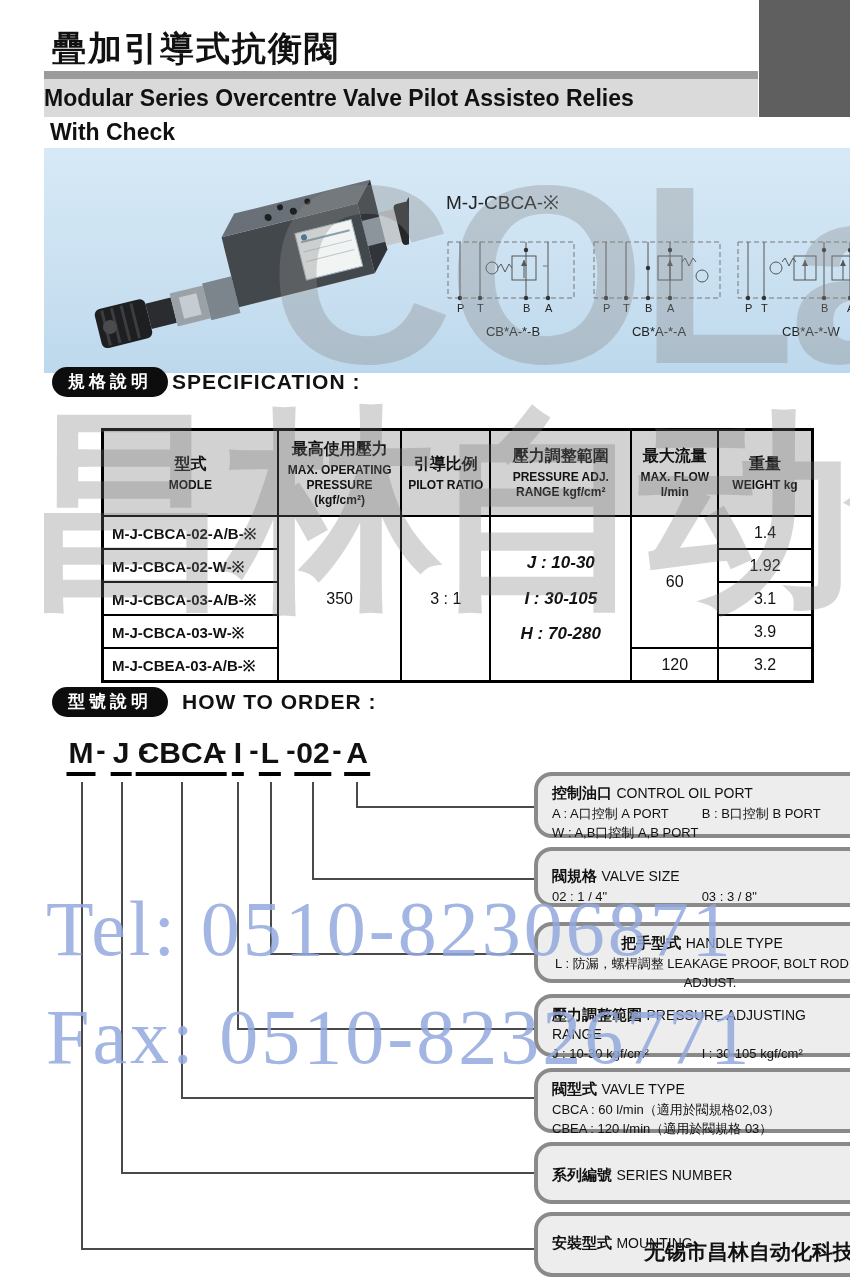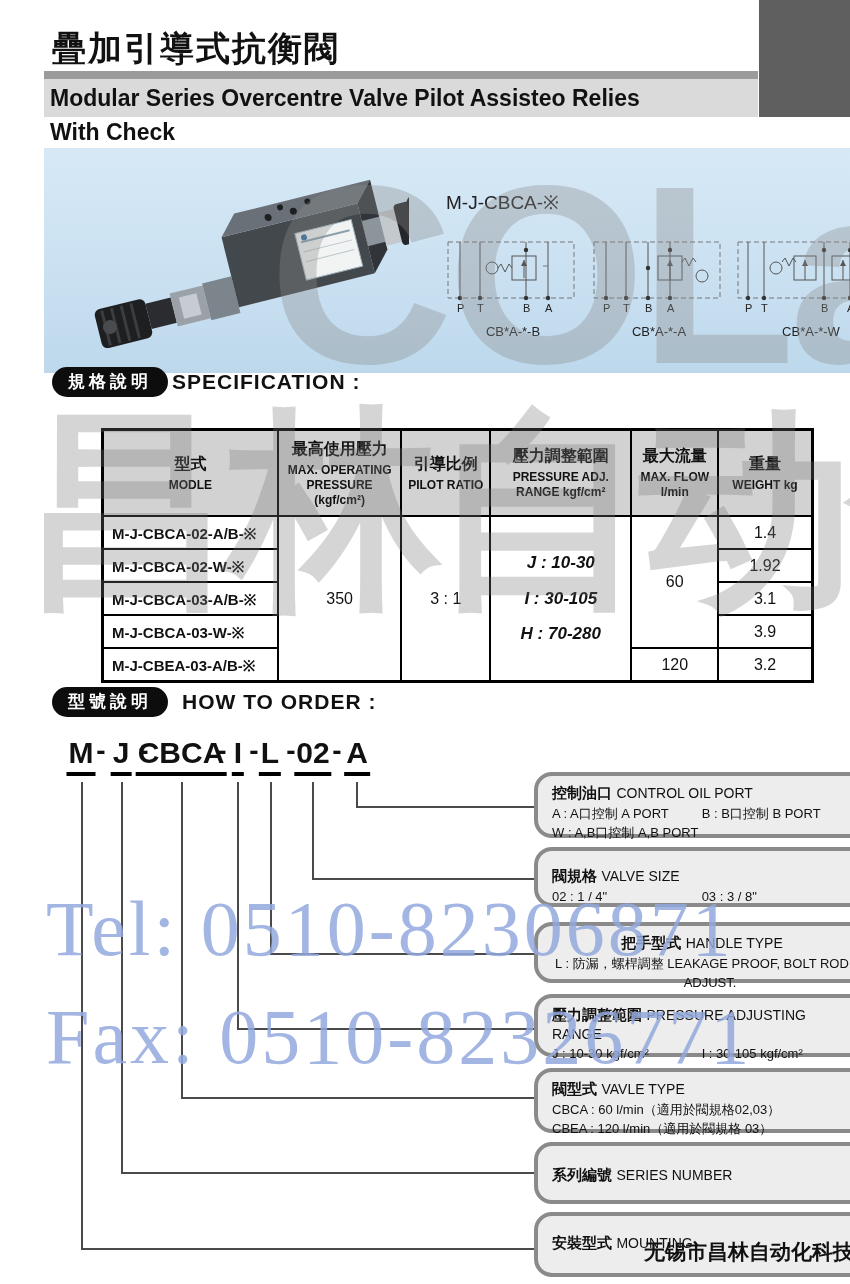--- a/index.html
+++ b/index.html
@@ -3,21 +3,21 @@
 <meta charset="utf-8">
 <style>
   html,body{margin:0;padding:0;background:#fff;}
   #page{position:relative;width:850px;height:1284px;background:#fff;overflow:hidden;
         font-family:"Liberation Sans",sans-serif;color:#111;margin-left:44px;}
   .abs{position:absolute;}
   
   #title-zh{left:8px;top:26px;font-size:34px;font-weight:bold;letter-spacing:2px;}
   #divider-bar{left:0;top:71px;width:714px;height:8px;background:#9b9b9b;}
   #band-en{left:0;top:79px;width:714px;height:38px;background:#dadada;}
-  #band-en .t{font-size:23px;font-weight:bold;line-height:38px;padding-left:6px;}
+  #band-en .t{font-size:23px;font-weight:bold;line-height:38px;padding-left:0;}
   #with-check{left:6px;top:119px;font-size:23px;font-weight:bold;}
   #dark-box{left:715px;top:0;width:135px;height:117px;background:#5f5f5f;}
   
   #photo-area{left:0;top:148px;width:823px;height:225px;
               background:linear-gradient(180deg,#d7e9f6 0%,#c9e0f1 60%,#bdd8ec 100%);}
   .sym-label{font-size:19px;color:#222;}
   #diagrams{left:396px;top:236px;width:450px;display:flex;}
   .diagram{width:146px;text-align:center;}
   .diagram svg{display:block;}
   .diagram .cap{font-size:13px;color:#222;margin-top:2px;}

